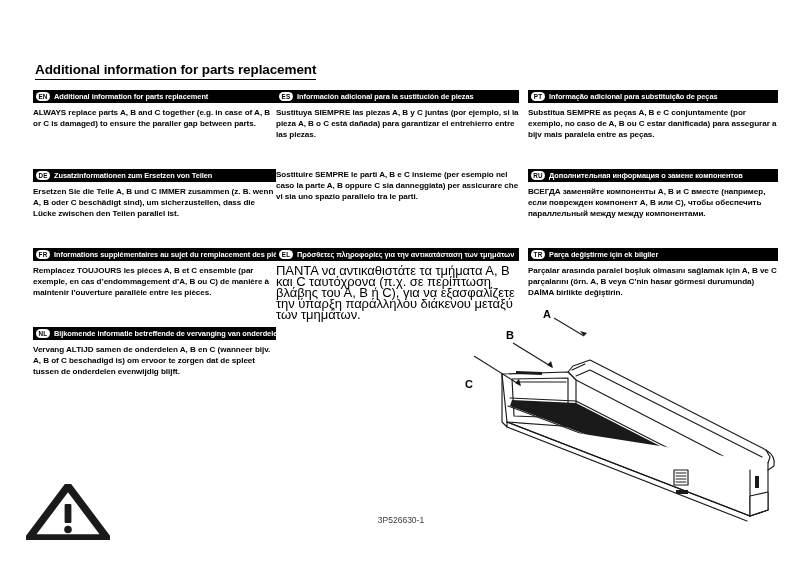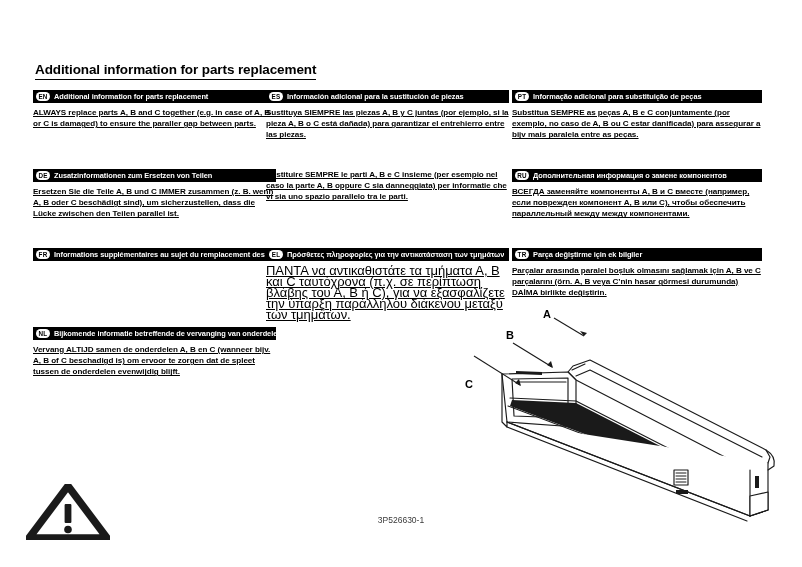--- a/index.html
+++ b/index.html
@@ -29,22 +29,22 @@
     white-space: nowrap;
   }
 
   
   .column {
     position: absolute;
     top: 90px;
     width: 243px;
   }
   #col-1 { left: 33px; }
-  #col-2 { left: 266px; }
-  #col-3 { left: 512px; width: 250px; }
+  #col-2 { left: 276px; }
+  #col-3 { left: 528px; width: 250px; }
 
   
   .lang-block { margin-bottom: 11px; }
   .lang-block.b1 { height: 68px; }
   .lang-block.b2 { height: 68px; margin-top: 8px; }
   .lang-block.b3 { height: 68px; }
 
   .lang-header {
     background: #000000;
     color: #ffffff;
@@ -75,21 +75,20 @@
     white-space: nowrap;
     letter-spacing: -0.05px;
     line-height: 13px;
   }
   .lang-body {
     font-size: 8.1px;
     font-weight: bold;
     line-height: 11.1px;
     margin-top: 4px;
     letter-spacing: -0.05px;
-    text-decoration: underline;
   }
   .lang-body.greek {
     font-weight: normal;
     font-size: 13px;
   }
 
   
   #warning-triangle {
     position: absolute;
     left: 26px;
@@ -151,20 +150,21 @@
       <span class="lang-header-text">Zusatzinformationen zum Ersetzen von Teilen</span>
     </div>
     <div class="lang-body">Ersetzen Sie die Teile A, B und C IMMER zusammen (z. B. wenn A, B oder C beschädigt sind), um sicherzustellen, dass die Lücke zwischen den Teilen parallel ist.</div>
   </div>
 
   <div class="lang-block b3">
     <div class="lang-header">
       <span class="lang-badge">FR</span>
       <span class="lang-header-text">Informations supplémentaires au sujet du remplacement des pièces</span>
     </div>
+    <div class="lang-body">Remplacez TOUJOURS les pièces A, B et C ensemble (par exemple, en cas d’endommagement d’A, B ou C) de manière à maintenir l’ouverture parallèle entre les pièces.</div>
   </div>
 
   <div class="lang-block">
     <div class="lang-header">
       <span class="lang-badge">NL</span>
       <span class="lang-header-text">Bijkomende informatie betreffende de vervanging van onderdelen</span>
     </div>
     <div class="lang-body">Vervang ALTIJD samen de onderdelen A, B en C (wanneer bijv. A, B of C beschadigd is) om ervoor te zorgen dat de spleet tussen de onderdelen evenwijdig blijft.</div>
   </div>
 
@@ -174,21 +174,21 @@
 
   <div class="lang-block b1">
     <div class="lang-header">
       <span class="lang-badge">ES</span>
       <span class="lang-header-text">Información adicional para la sustitución de piezas</span>
     </div>
     <div class="lang-body">Sustituya SIEMPRE las piezas A, B y C juntas (por ejemplo, si la pieza A, B o C está dañada) para garantizar el entrehierro entre las piezas.</div>
   </div>
 
   <div class="lang-block b2">
-    <div class="lang-body">Sostituire SEMPRE le parti A, B e C insieme (per esempio nel caso la parte A, B oppure C sia danneggiata) per informatie che vi sia uno spazio parallelo tra le parti.</div>
+    <div class="lang-body">Sostituire SEMPRE le parti A, B e C insieme (per esempio nel caso la parte A, B oppure C sia danneggiata) per assicurare che vi sia uno spazio parallelo tra le parti.</div>
   </div>
 
   <div class="lang-block b3">
     <div class="lang-header">
       <span class="lang-badge">EL</span>
       <span class="lang-header-text">Πρόσθετες πληροφορίες για την αντικατάσταση των τμημάτων</span>
     </div>
     <div class="lang-body greek">ΠΑΝΤΑ να αντικαθιστάτε τα τμήματα Α, Β και C ταυτόχρονα (π.χ. σε περίπτωση βλάβης του Α, Β ή C), για να εξασφαλίζετε την ύπαρξη παράλληλου διάκενου μεταξύ των τμημάτων.</div>
   </div>
 

